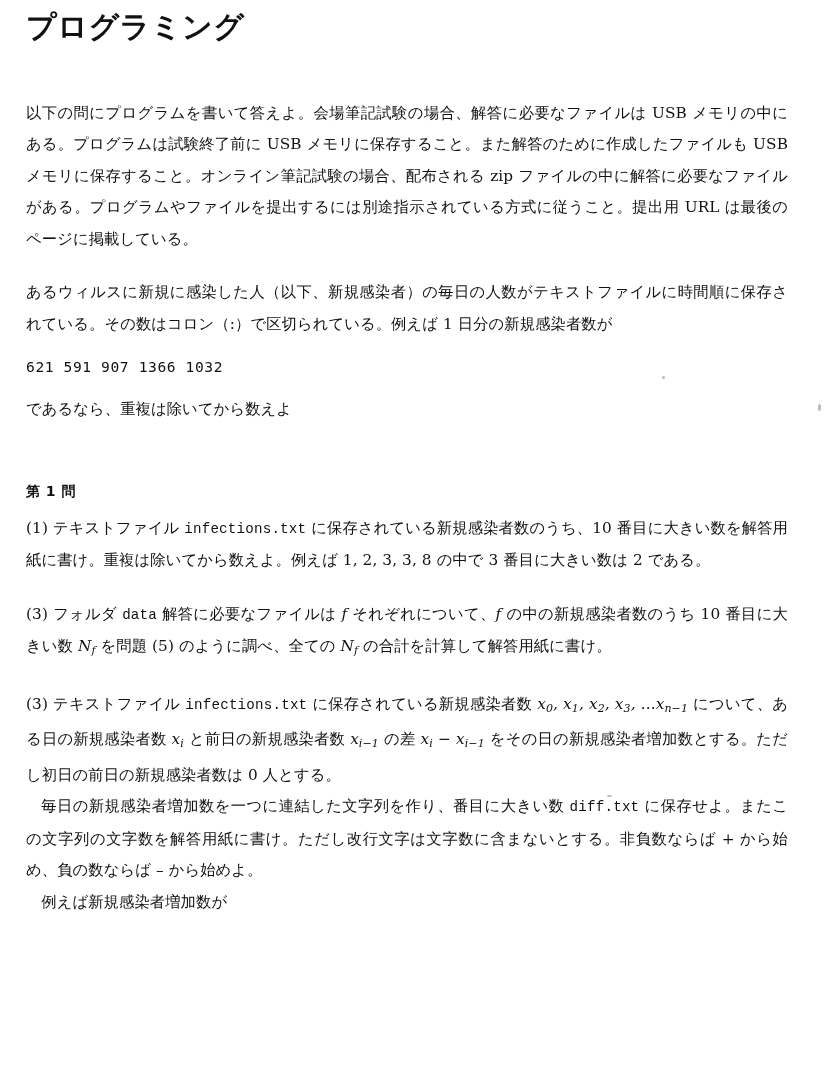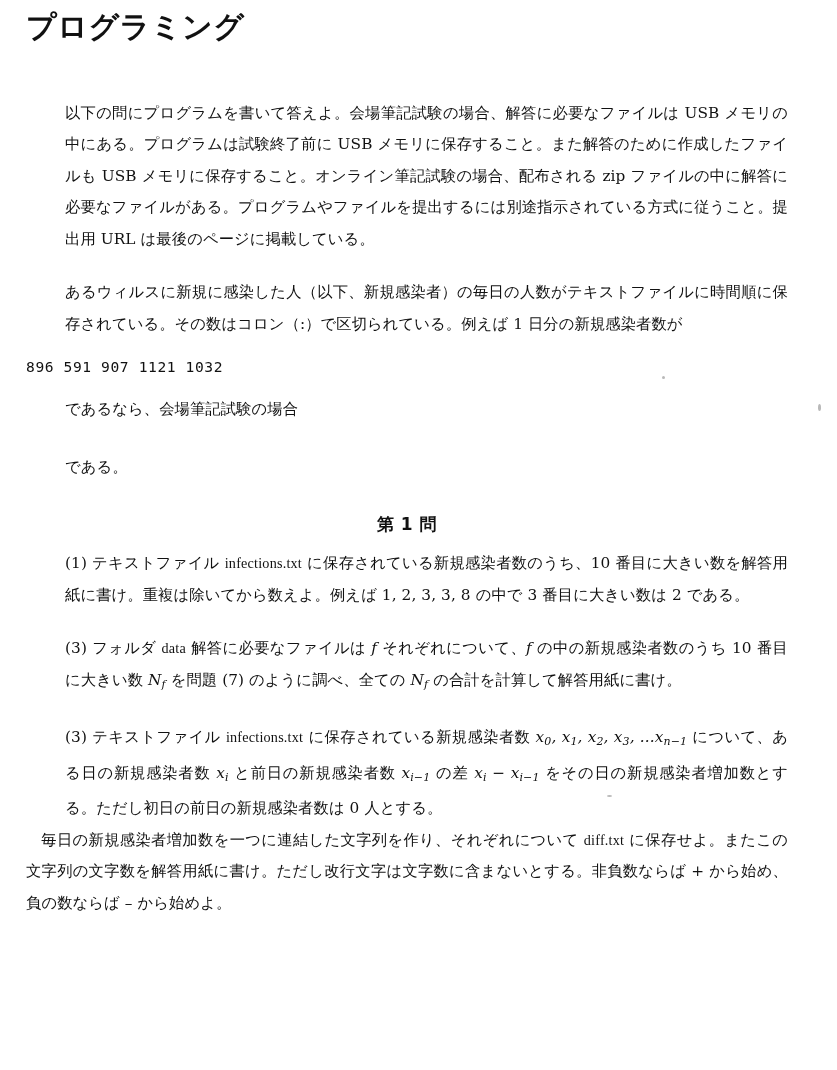--- a/index.html
+++ b/index.html
@@ -40,47 +40,46 @@
 
   p.body-text {
     font-family: "DejaVu Serif", "Liberation Serif", serif;
     font-size: 15.3px;
     line-height: 31.5px;
     margin: 0;
     text-align: justify;
     text-justify: inter-character;
     letter-spacing: 0.1px;
   }
-  p.body-text.noindent { text-indent: 0; margin-left: 39px; }
+  p.body-text.noindent { text-indent: 0; }
   p.body-text.indent1 { text-indent: 1em; }
 
   .mono {
-    font-family: Liberation Serif, serif;
+    font-family: Liberation Mono, monospace;
     font-size: 14.2px;
     letter-spacing: 0.2px;
   }
   p.code-line {
     font-family: "DejaVu Sans Mono", "Liberation Mono", monospace;
     font-size: 14.6px;
     line-height: 28px;
     margin: 0;
     letter-spacing: 0.6px;
   }
   .spacer-sm { height: 13px; }
   .spacer-md { height: 22px; }
   .spacer-lg { height: 30px; }
 
   h2.section-title {
     font-family: "DejaVu Sans", "Liberation Sans", sans-serif;
-    font-size: 17px;
+    font-size: 14px;
     font-weight: bold;
     margin: 0;
     line-height: 1.3;
     letter-spacing: 0.5px;
-    text-align: center;
   }
   .ital {
     font-family: "DejaVu Serif", "Liberation Serif", serif;
     font-style: italic;
   }
   .sub {
     font-size: 0.72em;
     vertical-align: -0.28em;
     font-style: italic;
   }
@@ -106,51 +105,51 @@
     <div class="gap-after-title"></div>
 
     <p class="body-text noindent">以下の問にプログラムを書いて答えよ。会場筆記試験の場合、解答に必要なファイルは USB メモリの中にある。プログラムは試験終了前に USB メモリに保存すること。また解答のために作成したファイルも USB メモリに保存すること。オンライン筆記試験の場合、配布される zip ファイルの中に解答に必要なファイルがある。プログラムやファイルを提出するには別途指示されている方式に従うこと。提出用 URL は最後のページに掲載している。</p>
 
     <div class="spacer-md"></div>
 
     <p class="body-text noindent">あるウィルスに新規に感染した人（以下、新規感染者）の毎日の人数がテキストファイルに時間順に保存されている。その数はコロン（:）で区切られている。例えば 1 日分の新規感染者数が</p>
 
     <div class="spacer-sm"></div>
 
-    <p class="code-line">896 591 907 1121 1032</p>
+    <p class="code-line">621 591 907 1366 1032</p>
 
     <div class="spacer-sm"></div>
 
-    <p class="body-text noindent">であるなら、会場筆記試験の場合</p>
+    <p class="body-text noindent">であるなら、重複は除いてから数えよ</p>
 
     <div class="spacer-sm"></div>
 
 
     <div class="spacer-sm"></div>
 
-    <p class="body-text noindent">である。</p>
 
     <div class="spacer-lg"></div>
 
     <h2 class="section-title">第 1 問</h2>
 
     <div class="spacer-sm"></div>
 
     <p class="body-text noindent"><span>(1) テキストファイル </span><span class="mono">infections.txt</span><span> に保存されている新規感染者数のうち、10 番目に大きい数を解答用紙に書け。重複は除いてから数えよ。例えば 1, 2, 3, 3, 8 の中で 3 番目に大きい数は 2 である。</span></p>
 
     <div class="spacer-md"></div>
 
-    <p class="body-text noindent"><span>(3) フォルダ </span><span class="mono">data</span><span> 解答に必要なファイルは </span><span class="ital">f</span><span> それぞれについて、</span><span class="ital">f</span><span> の中の新規感染者数のうち 10 番目に大きい数 </span><span class="ital">N</span><span class="sub">f</span><span> を問題 (7) のように調べ、全ての </span><span class="ital">N</span><span class="sub">f</span><span> の合計を計算して解答用紙に書け。</span></p>
+    <p class="body-text noindent"><span>(3) フォルダ </span><span class="mono">data</span><span> 解答に必要なファイルは </span><span class="ital">f</span><span> それぞれについて、</span><span class="ital">f</span><span> の中の新規感染者数のうち 10 番目に大きい数 </span><span class="ital">N</span><span class="sub">f</span><span> を問題 (5) のように調べ、全ての </span><span class="ital">N</span><span class="sub">f</span><span> の合計を計算して解答用紙に書け。</span></p>
 
     <div class="spacer-md"></div>
 
     <p class="body-text noindent"><span>(3) テキストファイル </span><span class="mono">infections.txt</span><span> に保存されている新規感染者数 </span><span class="ital"><span class="ital">x</span><span class="sub">0</span>, <span class="ital">x</span><span class="sub">1</span>, <span class="ital">x</span><span class="sub">2</span>, <span class="ital">x</span><span class="sub">3</span>, ...<span class="ital">x</span><span class="sub">n−1</span></span><span> について、ある日の新規感染者数 </span><span><span class="ital">x</span><span class="sub">i</span></span><span> と前日の新規感染者数 </span><span><span class="ital">x</span><span class="sub">i−1</span></span><span> の差 </span><span><span class="ital">x</span><span class="sub">i</span> − <span class="ital">x</span><span class="sub">i−1</span></span><span> をその日の新規感染者増加数とする。ただし初日の前日の新規感染者数は 0 人とする。</span></p>
 
-    <p class="body-text indent1"><span>毎日の新規感染者増加数を一つに連結した文字列を作り、それぞれについて </span><span class="mono">diff.txt</span><span> に保存せよ。またこの文字列の文字数を解答用紙に書け。ただし改行文字は文字数に含まないとする。非負数ならば + から始め、負の数ならば – から始めよ。</span></p>
+    <p class="body-text indent1"><span>毎日の新規感染者増加数を一つに連結した文字列を作り、番目に大きい数 </span><span class="mono">diff.txt</span><span> に保存せよ。またこの文字列の文字数を解答用紙に書け。ただし改行文字は文字数に含まないとする。非負数ならば + から始め、負の数ならば – から始めよ。</span></p>
 
+    <p class="body-text indent1">例えば新規感染者増加数が</p>
 
     <div class="spacer-sm"></div>
 
 
     <div class="spacer-sm"></div>
 
 
     <div class="spacer-sm"></div>
 
   </div>

